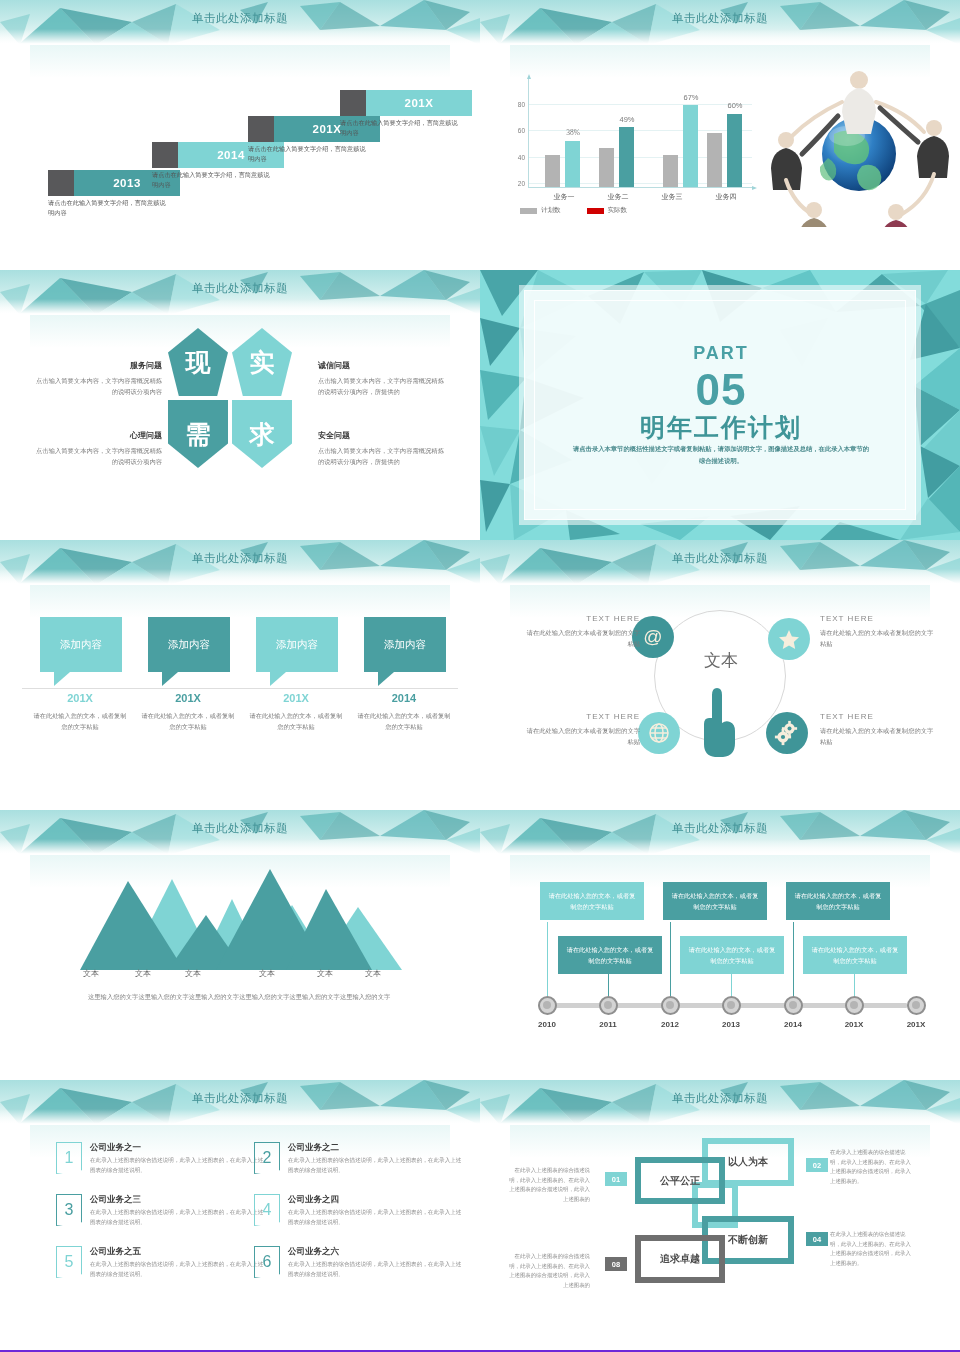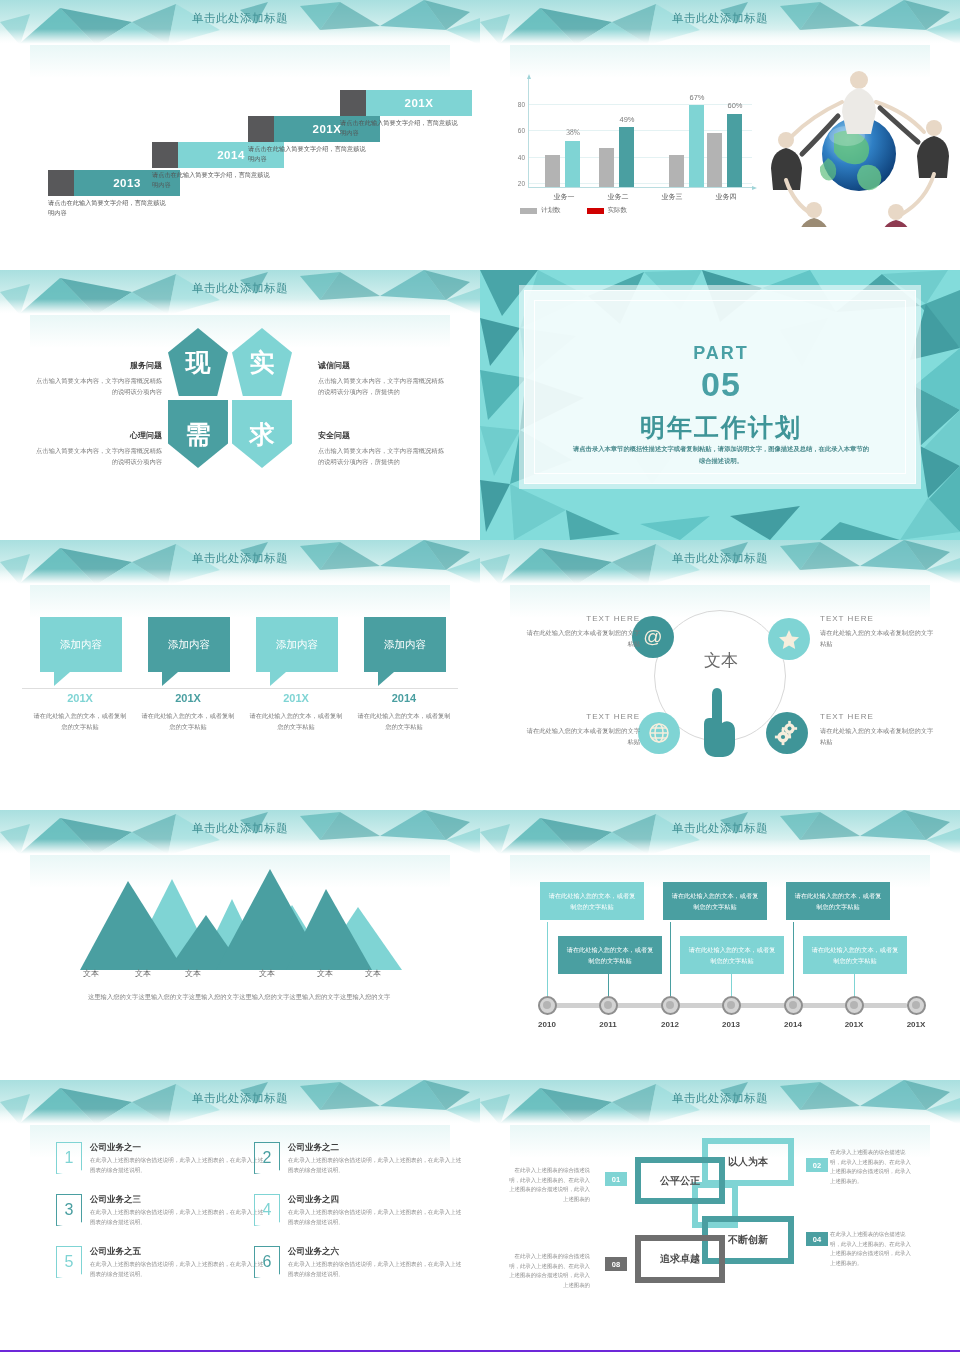--- a/index.html
+++ b/index.html
@@ -99,33 +99,33 @@
   .pent.dn{ clip-path:polygon(0% 0%,100% 0%,100% 64%,50% 100%,0% 64%); }
   .s3txt{ position:absolute; width:132px; }
   .s3txt .h{ font-size:8px; font-weight:bold; color:#3a3a3a; margin-bottom:4px; }
   .s3txt .p{ font-size:6.3px; line-height:1.75; color:#7b7b7b; }
   .s3-l{ text-align:right; }
   .s3-r{ text-align:left; }
 
   
   .divider{ position:absolute; inset:0; background:#7fd8d8; overflow:hidden; }
   .dv-card{
-    position:absolute; left:44px; top:20px; width:392px; height:194px;
+    position:absolute; left:44px; top:20px; width:392px; height:230px;
     background:rgba(248,253,253,.93);
     box-shadow:0 0 0 5px rgba(255,255,255,.55);
     border:1px solid rgba(255,255,255,.8);
   }
   .dv-inner{
     position:absolute; left:9px; top:9px; right:9px; bottom:9px;
     border:1px solid rgba(255,255,255,.95);
   }
   .dv-part{ position:absolute; left:0; top:52px; width:392px; text-align:center;
     font-size:18px; font-weight:bold; color:#4aa0a5; letter-spacing:2px; }
   .dv-num{ position:absolute; left:0; top:74px; width:392px; text-align:center;
-    font-size:34px; font-weight:bold; color:#4aa0a5; letter-spacing:1px; }
+    font-size:44px; font-weight:bold; color:#4aa0a5; letter-spacing:1px; }
   .dv-sub{ position:absolute; left:0; top:120px; width:392px; text-align:center;
     font-size:25px; font-weight:bold; color:#3f9598; letter-spacing:2px; }
   .dv-desc{ position:absolute; left:46px; top:152px; width:300px; text-align:center;
     font-size:6.3px; line-height:1.85; color:#4b8b8e; font-weight:bold; }
 
   
   .cal{ position:absolute; }
   .cal .box{ width:82px; height:55px; display:flex; align-items:center; justify-content:center;
     color:#fff; font-size:10.5px; }
   .cal .tail{ width:0;height:0; border-left:0 solid transparent;
@@ -269,21 +269,21 @@
         <div class="grp" style="left:12px;font-family:Liberation Serif, serif;">
           <div class="bar plan" style="height:31.8px;"></div>
           <div class="bar act" style="height:46.4px; background:#7fd4d4;"></div>
           <div class="vlabel" style="bottom:50px;">38%</div>
         </div>
         <div class="grp" style="left:66px;">
           <div class="bar plan" style="height:39.1px;"></div>
           <div class="bar act" style="height:59.9px; background:#4a9fa1;"></div>
           <div class="vlabel" style="bottom:63px;">49%</div>
         </div>
-        <div class="grp" style="left:136px;">
+        <div class="grp" style="left:130px;">
           <div class="bar plan" style="height:31.8px;"></div>
           <div class="bar act" style="height:81.9px; background:#7fd4d4;"></div>
           <div class="vlabel" style="bottom:85px;">67%</div>
         </div>
         <div class="grp" style="left:174px;">
           <div class="bar plan" style="height:53.8px;"></div>
           <div class="bar act" style="height:73.3px; background:#4a9fa1;"></div>
           <div class="vlabel" style="bottom:77px;">60%</div>
         </div>
 

